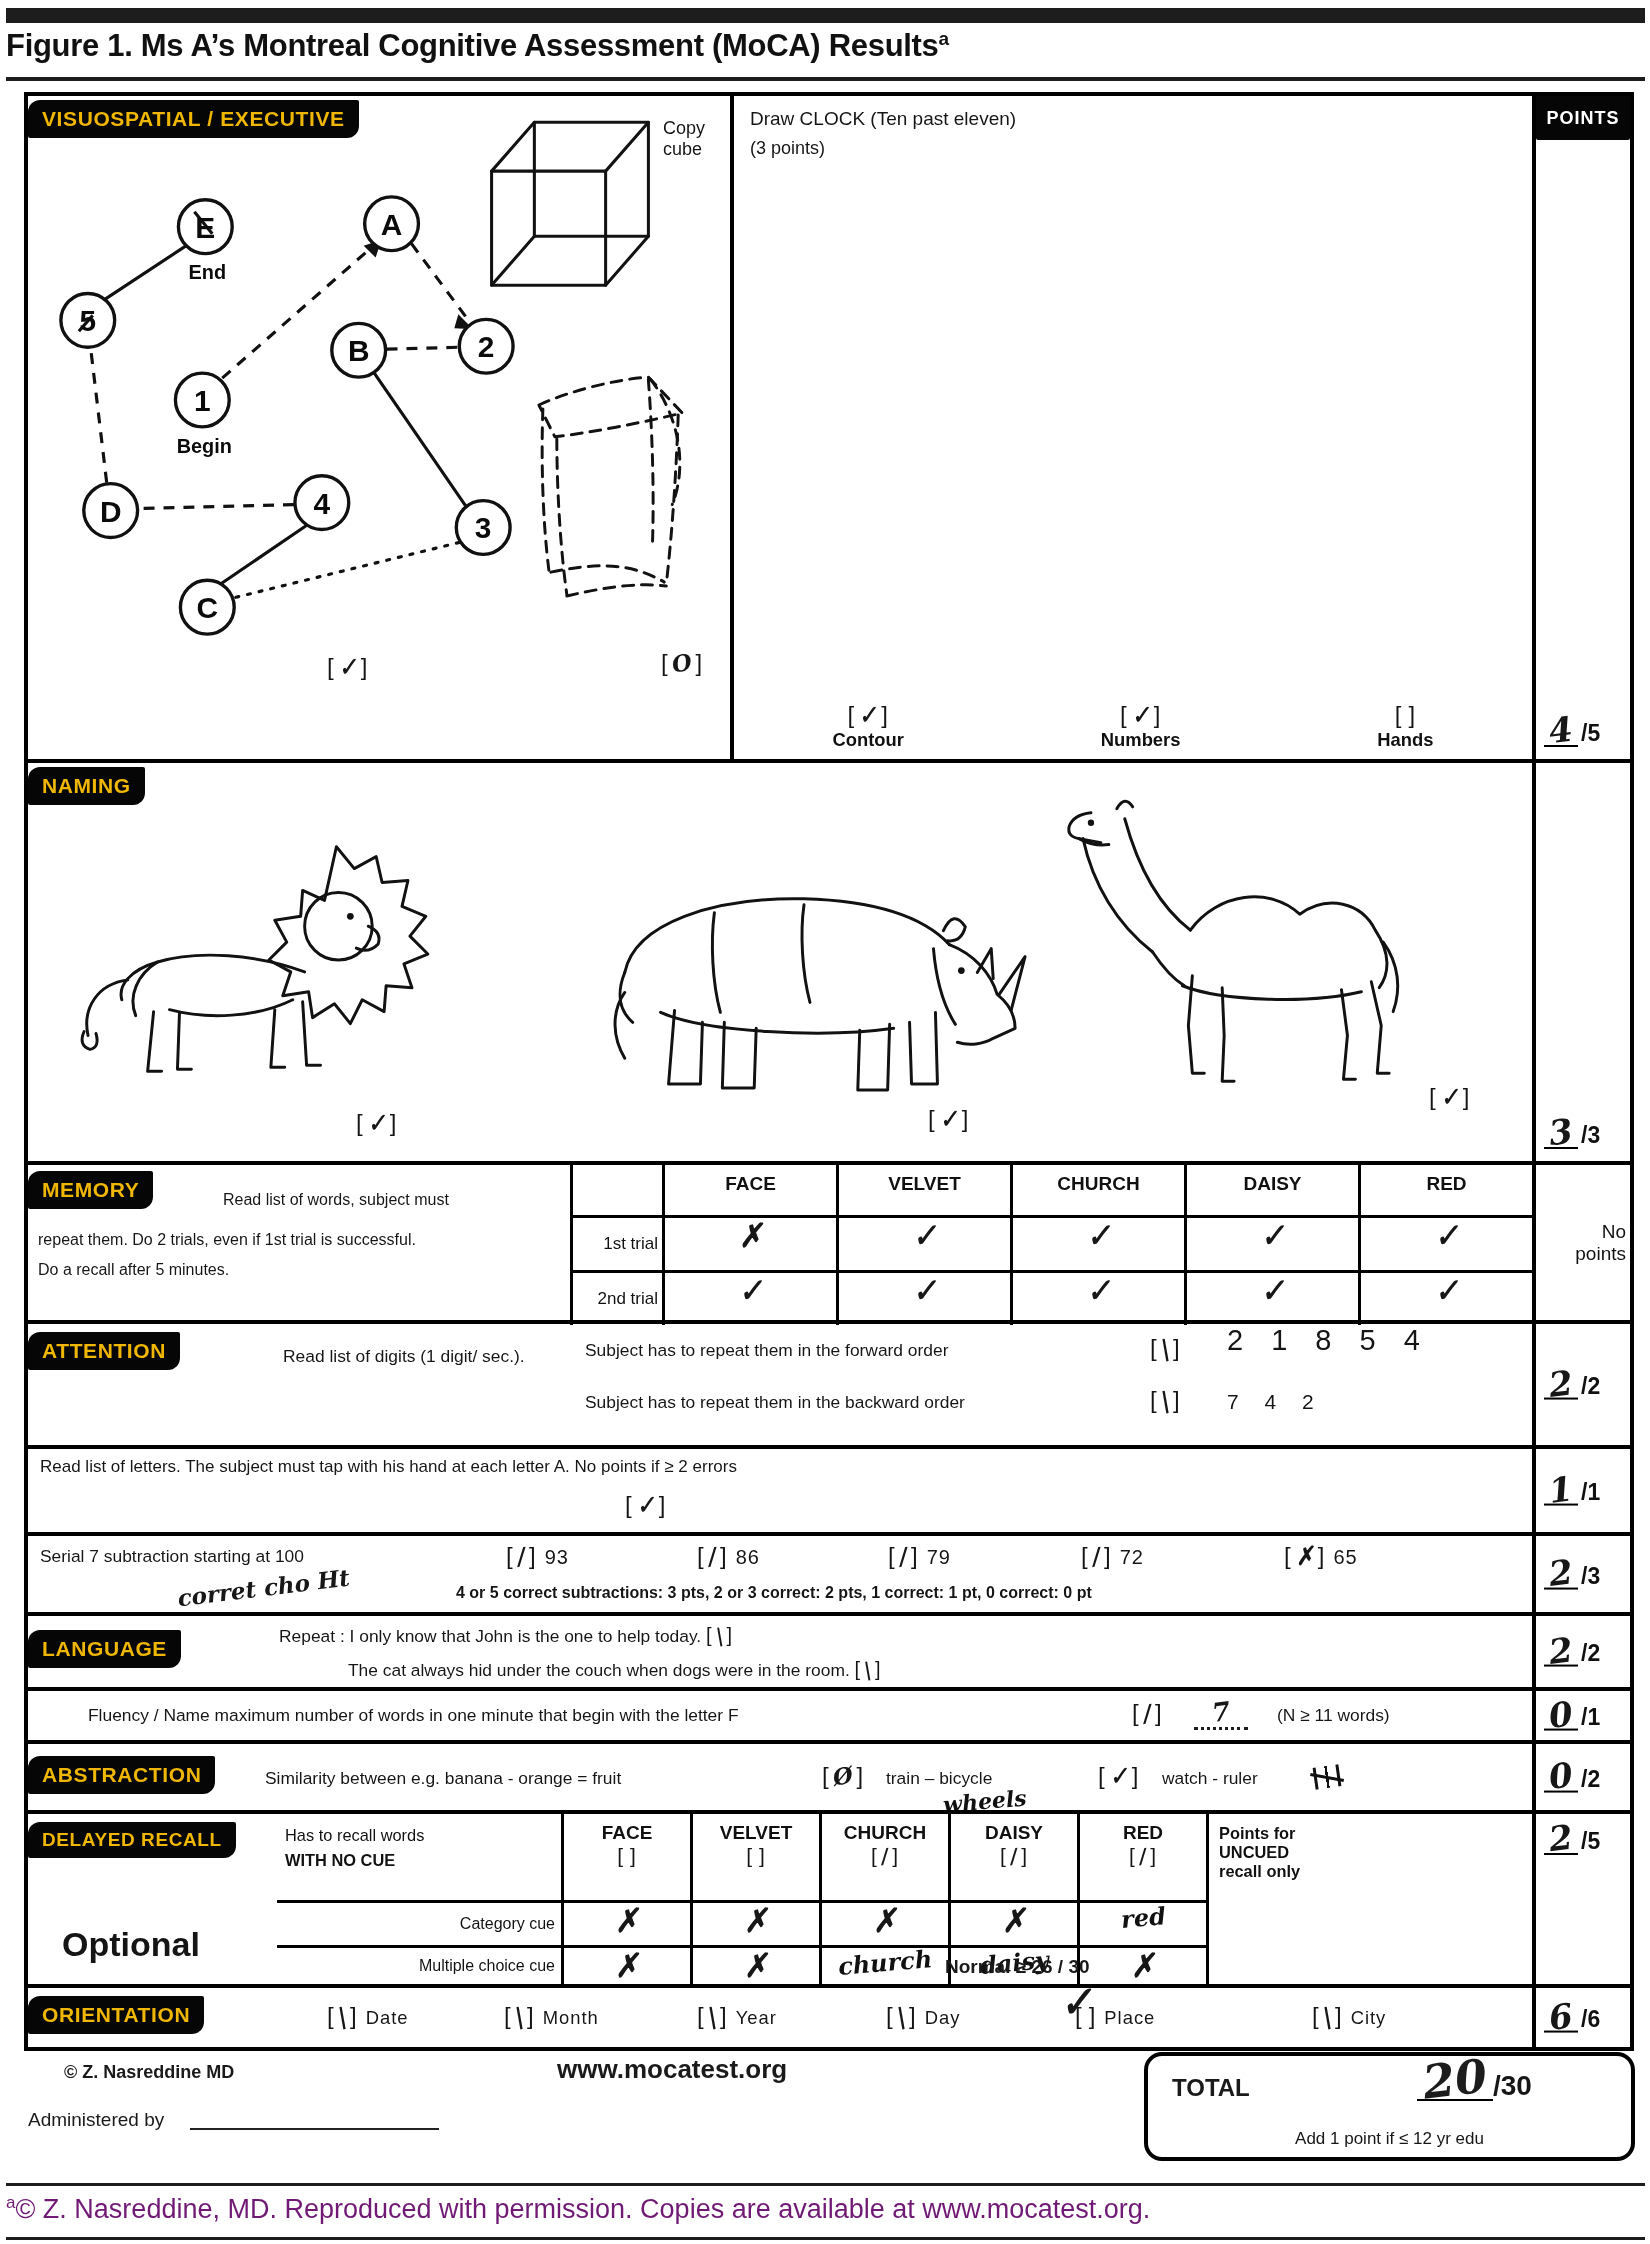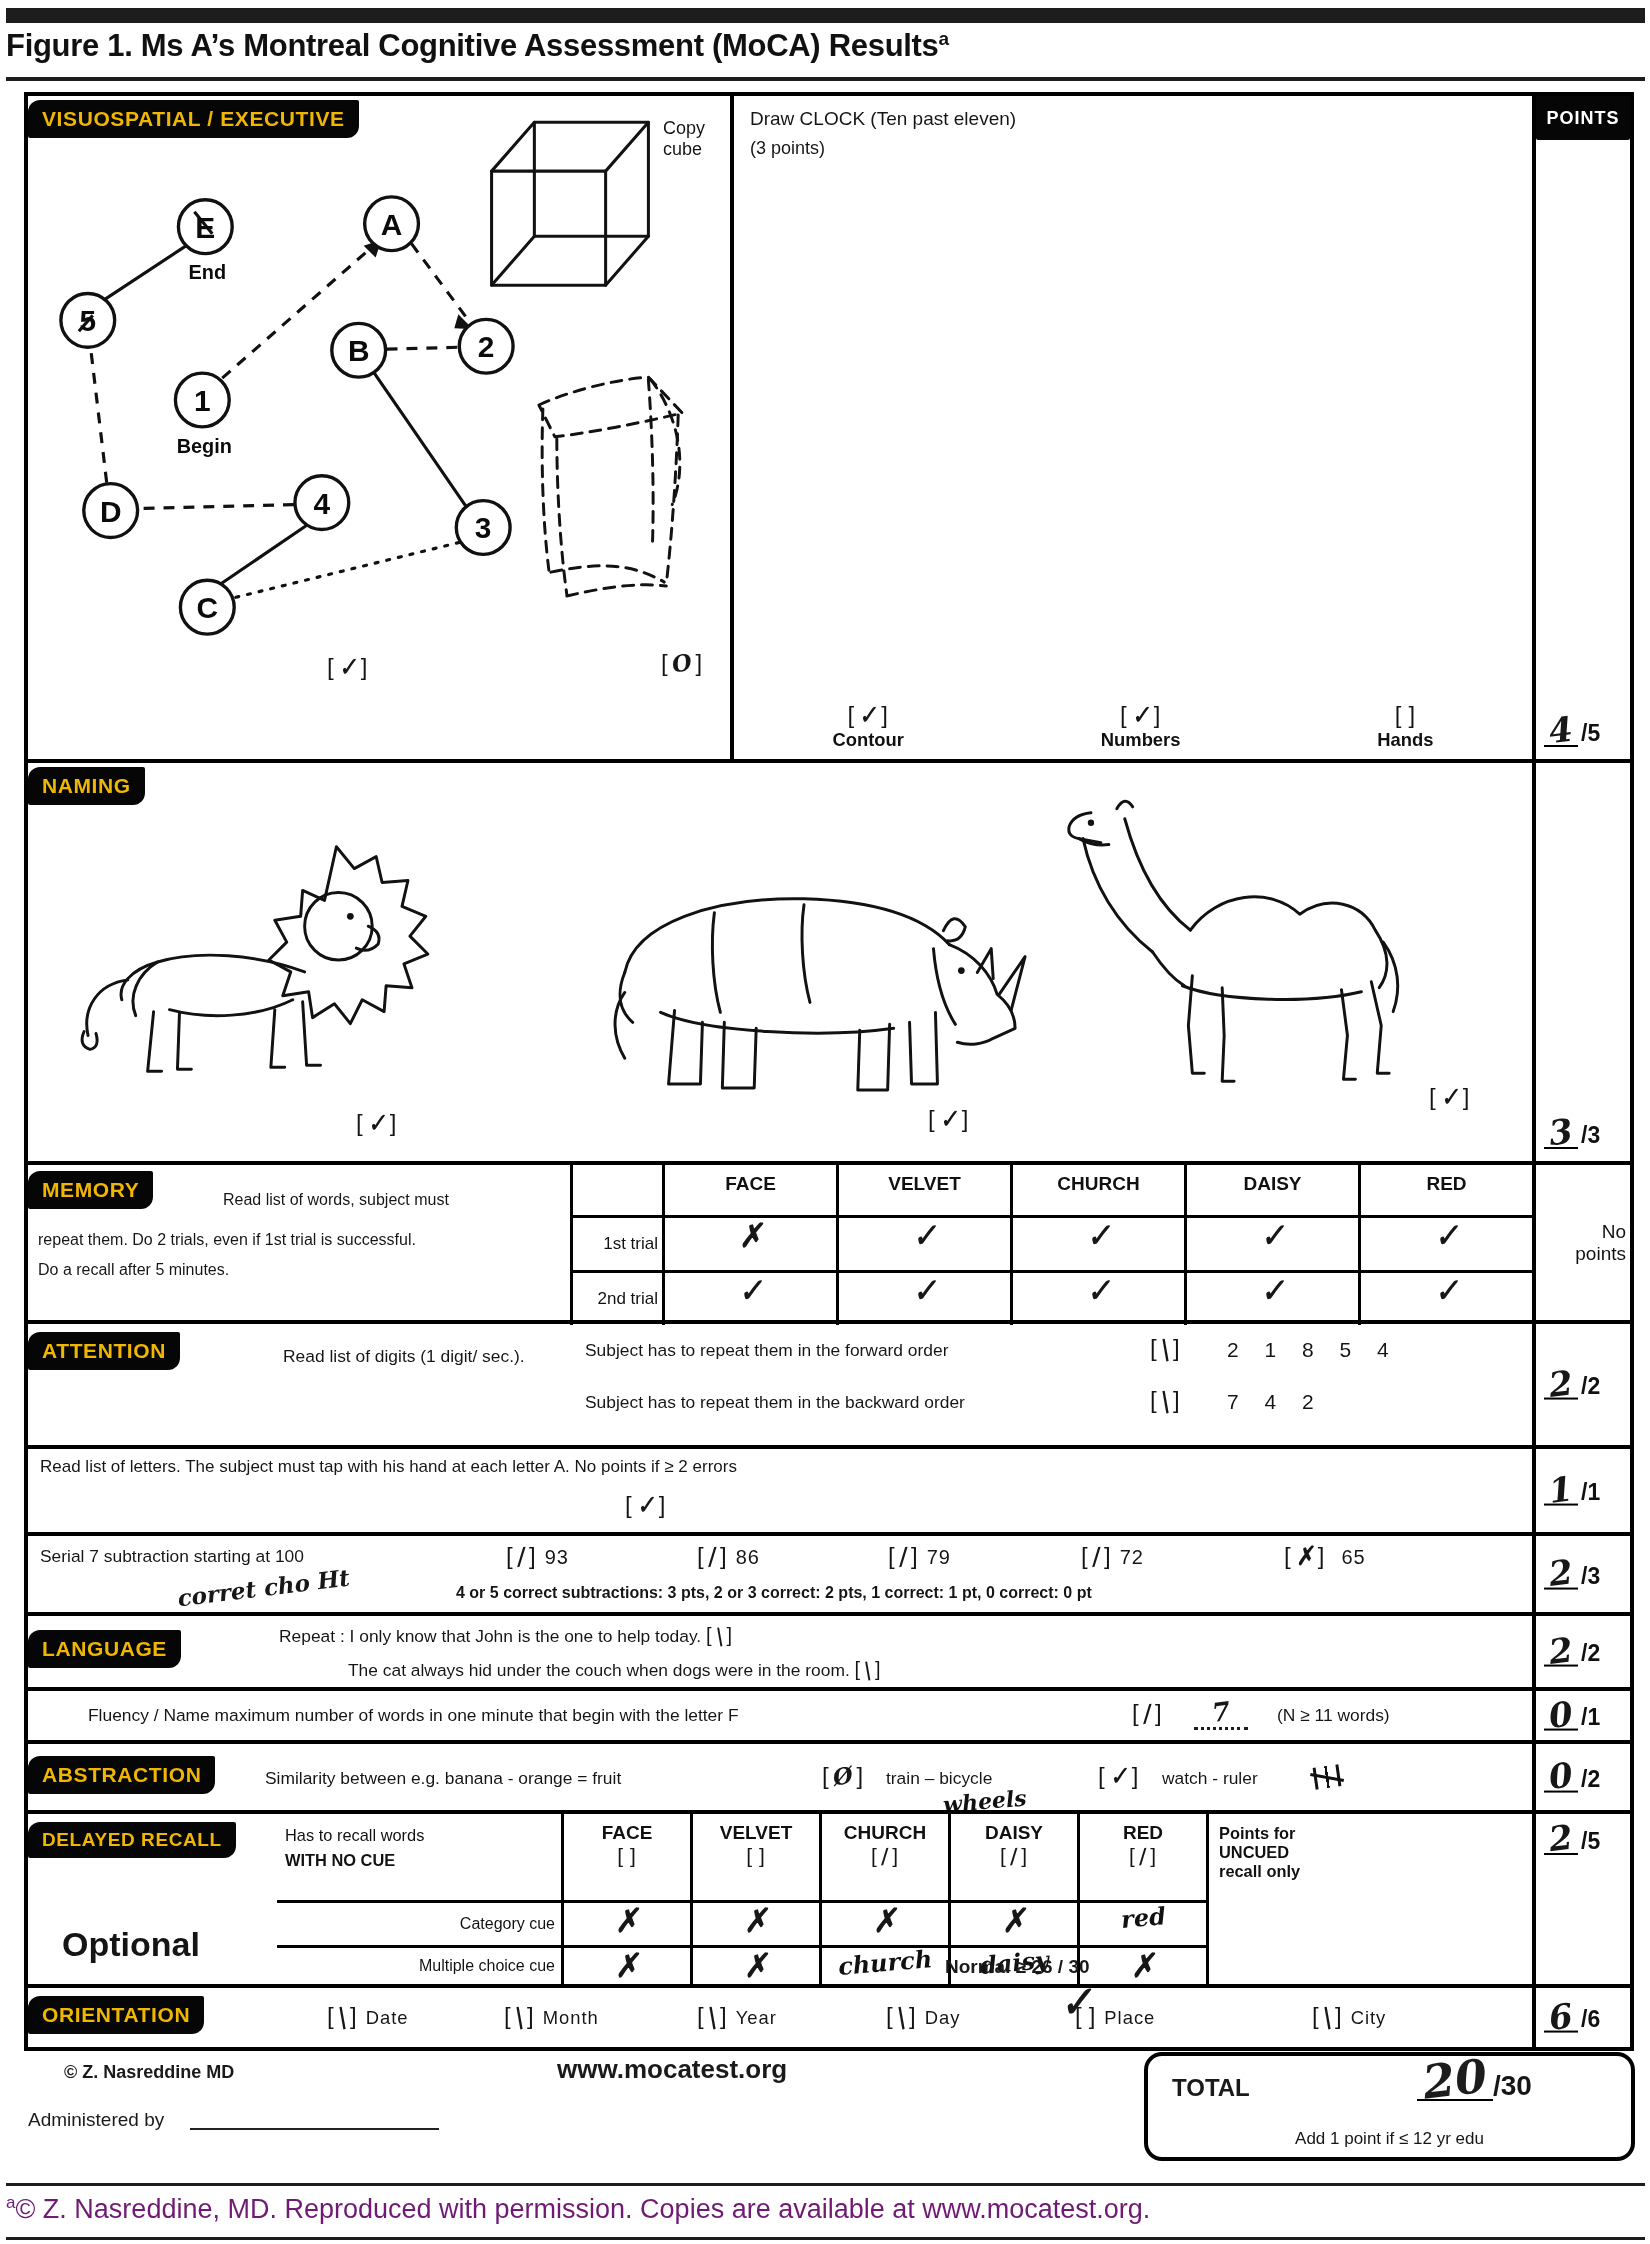--- a/index.html
+++ b/index.html
@@ -264,21 +264,21 @@
         </div>
       </div>
     </div>
 
     <div class="row" style="height:125px">
       <div class="main">
         <div class="tab" style="left:0;top:8px">ATTENTION</div>
         <div class="print" style="left:255px;top:22px">Read list of digits (1 digit/ sec.).</div>
         <div class="print" style="left:557px;top:16px">Subject has to repeat them in the forward order</div>
         <span class="check" style="left:1122px;top:10px"><span class="bk">[</span><span class="hand mk">|</span><span class="bk">]</span></span>
-        <div class="print" style="left:1199px;top:14px;font-size:21px;letter-spacing:10px">2 1 8 5 4</div>
+        <div class="print" style="left:1199px;top:0;font-size:29px;letter-spacing:10px">2 1 8 5 4</div>
         <div class="print" style="left:557px;top:68px">Subject has to repeat them in the backward order</div>
         <span class="check" style="left:1122px;top:62px"><span class="bk">[</span><span class="hand mk">|</span><span class="bk">]</span></span>
         <div class="print" style="left:1199px;top:66px;font-size:21px;letter-spacing:10px">7 4 2</div>
       </div>
       <div class="score-col">
         <div class="score-val pos-center">
           <span class="blank"><span class="hand">2</span></span>
             <span class="denom">/2</span>
         </div>
       </div>
@@ -297,21 +297,21 @@
       </div>
     </div>
 
     <div class="row" style="height:80px">
       <div class="main">
         <div class="print" style="left:12px;top:10px">Serial 7 subtraction starting at 100</div>
         <span class="check" style="left:478px;top:6px"><span class="bk">[</span><span class="hand mk">/</span><span class="bk">]</span><span style="font-size:20px;margin-left:8px">93</span></span>
         <span class="check" style="left:669px;top:6px"><span class="bk">[</span><span class="hand mk">/</span><span class="bk">]</span><span style="font-size:20px;margin-left:8px">86</span></span>
         <span class="check" style="left:860px;top:6px"><span class="bk">[</span><span class="hand mk">/</span><span class="bk">]</span><span style="font-size:20px;margin-left:8px">79</span></span>
         <span class="check" style="left:1053px;top:6px"><span class="bk">[</span><span class="hand mk">/</span><span class="bk">]</span><span style="font-size:20px;margin-left:8px">72</span></span>
-        <span class="check" style="left:1256px;top:6px"><span class="bk">[</span><span class="hand mk">✗</span><span class="bk">]</span><span style="font-size:20px;margin-left:16px">65</span></span>
+        <span class="check" style="left:1256px;top:6px"><span class="bk">[</span><span class="hand mk">✗</span><span class="bk">]</span><span style="font-size:20px;margin-left:8px">65</span></span>
         <div class="hand" style="position:absolute;left:149px;top:38px;font-size:23px">corret cho Ht</div>
         <div class="print" style="left:428px;top:48px;font-size:16px;font-weight:600">4 or 5 correct subtractions: 3 pts, 2 or 3 correct: 2 pts, 1 correct: 1 pt, 0 correct: 0 pt</div>
       </div>
       <div class="score-col">
         <div class="score-val pos-center">
           <span class="blank"><span class="hand">2</span></span>
             <span class="denom">/3</span>
         </div>
       </div>
     </div>

